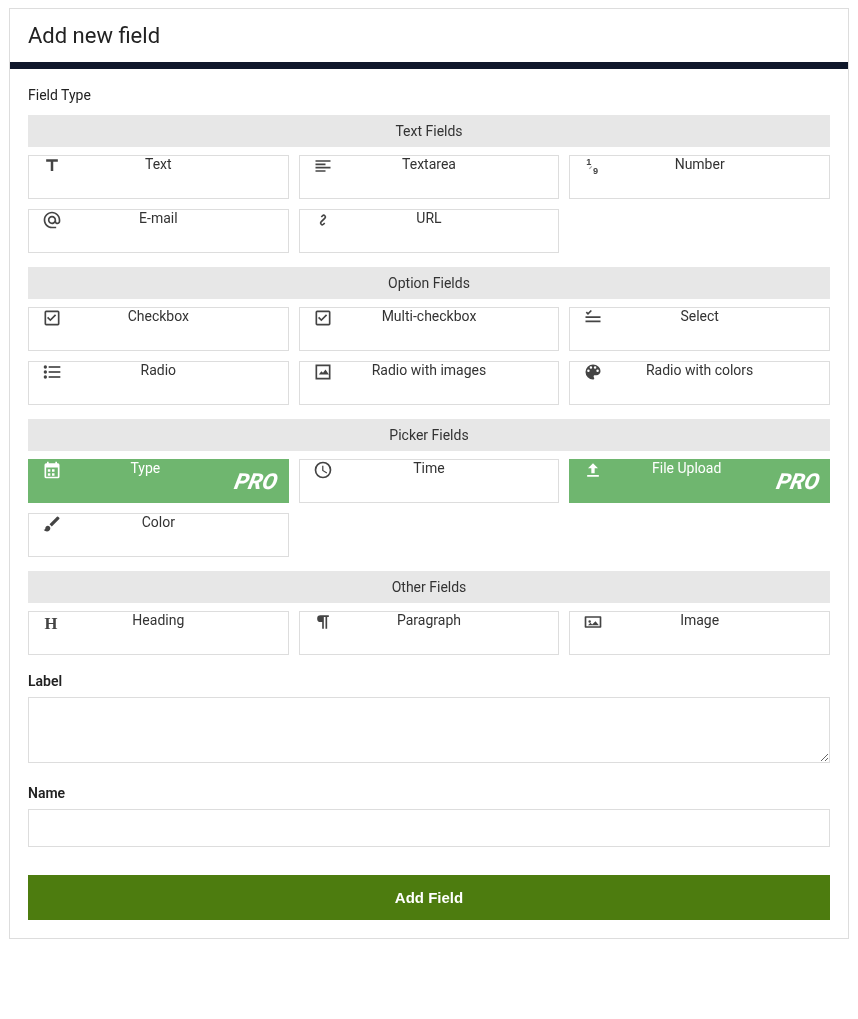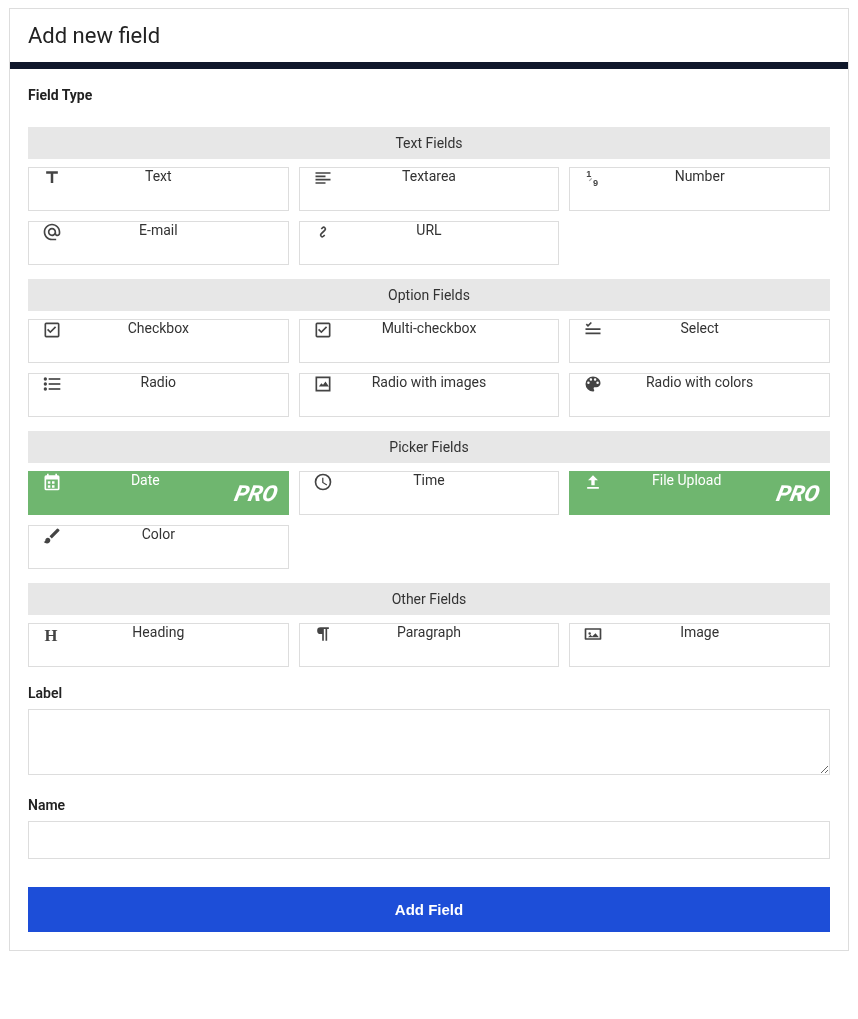--- a/index.html
+++ b/index.html
@@ -1,35 +1,35 @@
 <!DOCTYPE html>
 <html><head>
 <meta charset="utf-8">
 <style>
 * { box-sizing: border-box; margin: 0; padding: 0; }
 body { font-family: -apple-system, BlinkMacSystemFont, "Segoe UI", Roboto, sans-serif; background: #fff; padding: 8px; }
 .panel { border: 1px solid #ddd; width: 840px; margin: 0 auto; }
 .panel-header { padding: 14px 18px; border-bottom: 7px solid #0f172a; }
 .panel-header h1 { font-size: 22px; font-weight: 400; color: #222; }
 .panel-body { padding: 18px; }
-.section-label { font-size: 14px; font-weight: 700; color: #222; margin-bottom: 24px; }
+.section-label { font-size: 14px; font-weight: 400; color: #222; margin-bottom: 12px; }
 .group-header { background: #e7e7e7; text-align: center; padding: 8px; font-size: 14px; color: #333; }
 .grid { display: grid; grid-template-columns: repeat(3, 1fr); gap: 10px; margin-top: 8px; margin-bottom: 14px; }
 .field-btn { border: 1px solid #ddd; background: #fff; display: flex; align-items: flex-start; height: 44px; cursor: pointer; position: relative; overflow: hidden; }
 .field-btn .icon-cell { width: 46px; display: flex; align-items: center; justify-content: center; color: #444; flex-shrink: 0; }
 .field-btn .icon-cell svg { width: 20px; height: 20px; fill: #444; }
 .field-btn .label-cell { flex: 1; text-align: center; font-size: 14px; color: #333; padding-right: 46px; }
 .field-btn.pro { background: #6fb66f; border-color: #6fb66f; }
 .field-btn.pro .icon-cell svg { fill: #fff; }
 .field-btn.pro .label-cell { color: #fff; padding-right: 72px; }
 .pro-badge { position: absolute; right: 10px; top: 50%; transform: translateY(-50%) skewX(-12deg); font-weight: 800; font-size: 22px; color: #fff; letter-spacing: 0px; font-style: italic; }
 .form-label { font-size: 14px; font-weight: 600; color: #222; margin-top: 18px; margin-bottom: 8px; }
 textarea.form-control { width: 100%; height: 66px; border: 1px solid #ddd; padding: 8px; font-family: inherit; font-size: 14px; resize: both; }
 input.form-control { width: 100%; height: 38px; border: 1px solid #ddd; padding: 0 8px; font-family: inherit; font-size: 14px; }
-.submit-btn { width: 100%; background: #1d4ed8; color: #fff; border: none; padding: 14px; font-size: 15px; font-weight: 600; cursor: pointer; margin-top: 28px; }
+.submit-btn { width: 100%; background: #4d7c0f; color: #fff; border: none; padding: 14px; font-size: 15px; font-weight: 600; cursor: pointer; margin-top: 28px; }
 </style>
 </head>
 <body>
 
 <svg width="0" height="0" style="position:absolute">
 <defs>
 <symbol id="font" viewBox="0 0 24 24">
         <path d="M5 4v3h5.5v11h3V7H19V4H5z"></path>
       </symbol>
 <symbol id="align-left" viewBox="0 0 24 24">
@@ -201,21 +201,21 @@
           </div>
         </div>
         <div class="group-header">Picker Fields</div>
         <div class="grid">
           <div class="field-btn pro">
             <div class="icon-cell">
               <svg>
                 <use href="#calendar"></use>
               </svg>
             </div>
-            <div class="label-cell">Date</div>
+            <div class="label-cell">Type</div>
             <div class="pro-badge">PRO</div>
           </div>
           <div class="field-btn">
             <div class="icon-cell">
               <svg>
                 <use href="#clock"></use>
               </svg>
             </div>
             <div class="label-cell">Time</div>
           </div>

